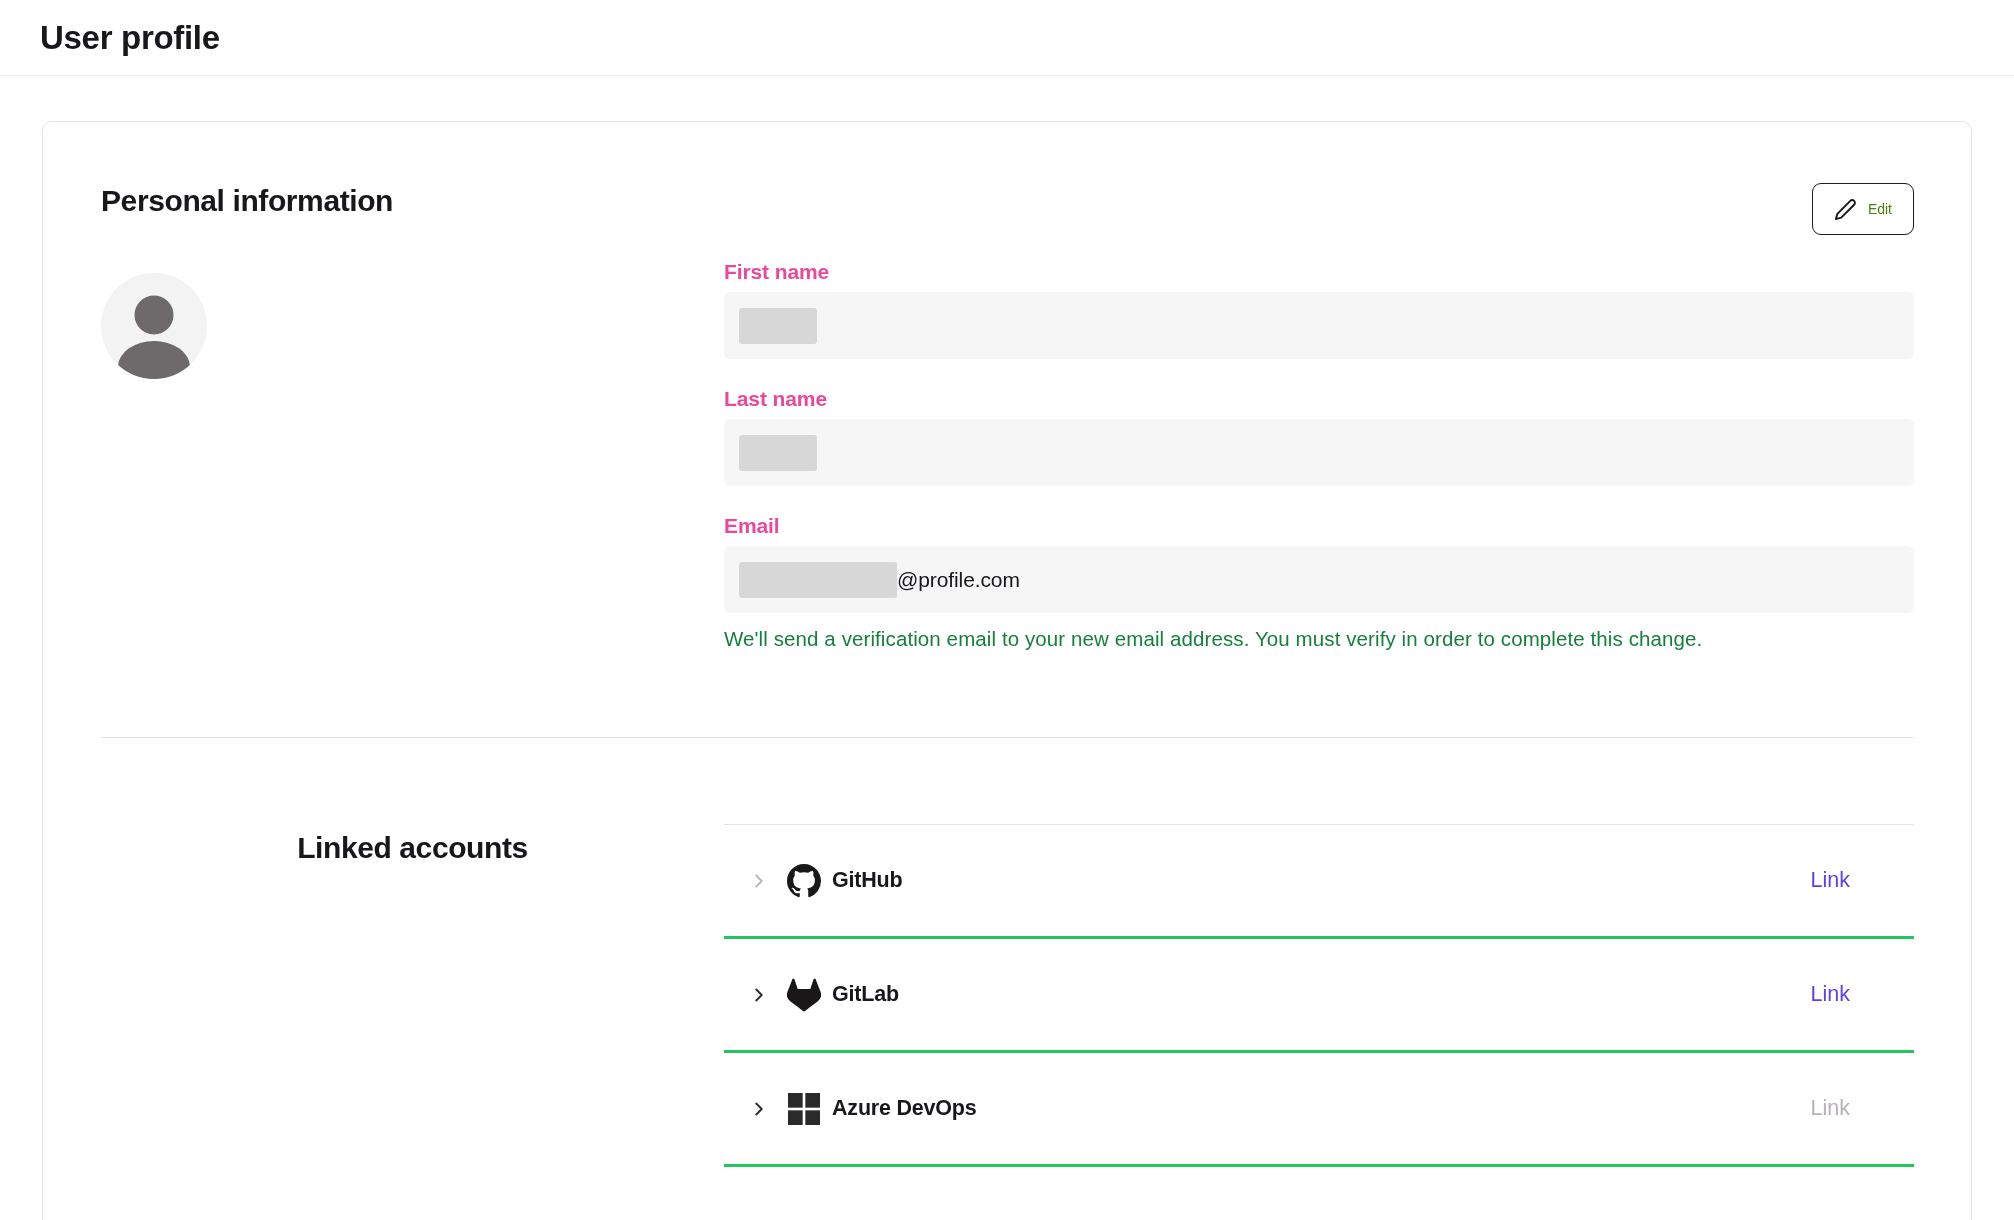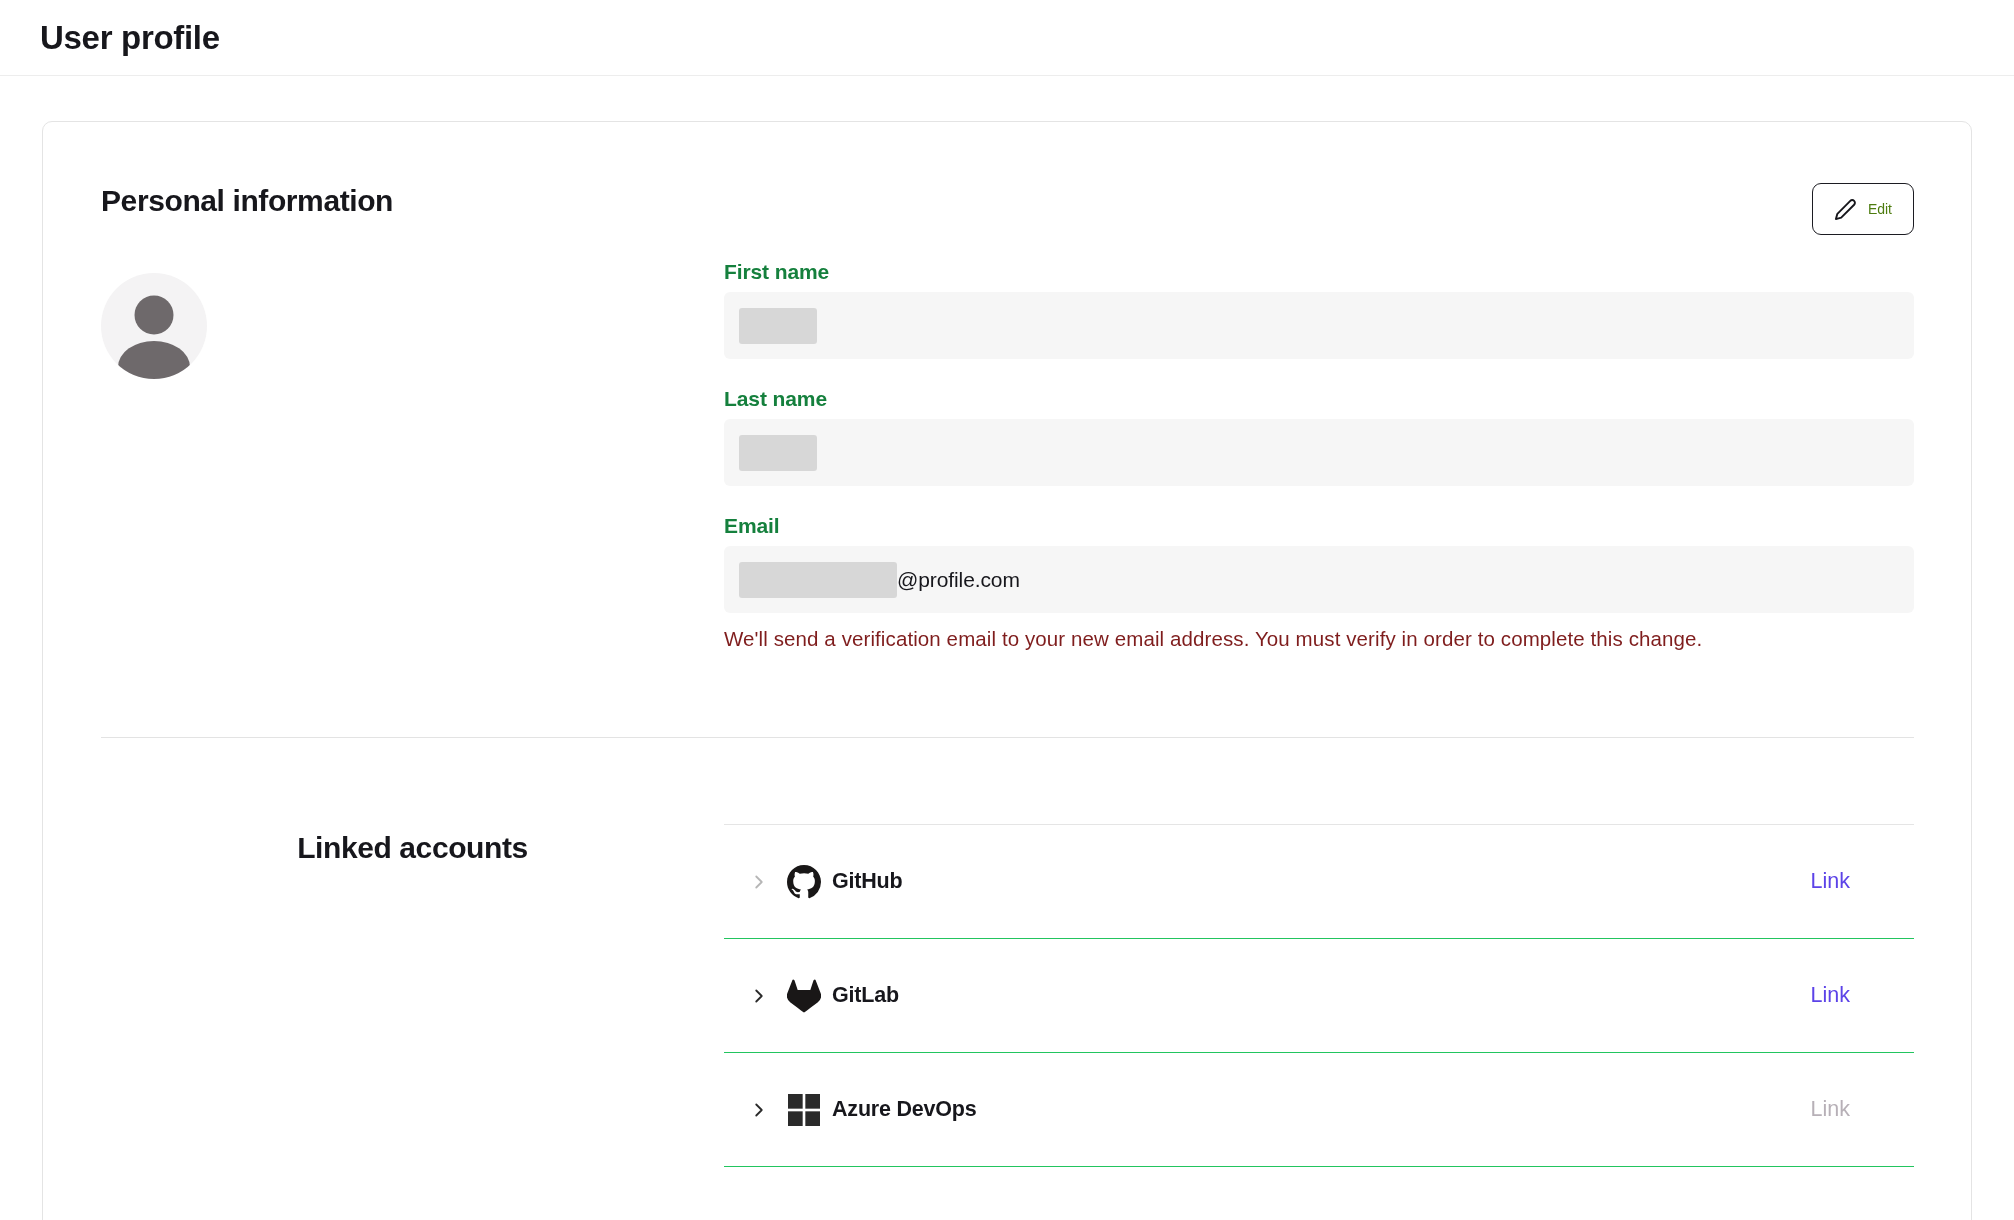--- a/index.html
+++ b/index.html
@@ -74,21 +74,21 @@
     grid-template-columns: 623px 1fr;
     margin-top: 25px;
   }
   .avatar-wrap { padding-top: 13px; }
   .avatar { width: 106px; height: 106px; display: block; }
 
   .field-label {
     display: block;
     font-size: 21px;
     font-weight: 700;
-    color: #15803d;
+    color: #ec4899;
     margin-bottom: 8px;
     letter-spacing: -0.1px;
     height: 24px;
   }
   .input-display {
     height: 67px;
     background: #f6f6f6;
     border-radius: 6px;
     display: flex;
     align-items: center;
@@ -100,21 +100,21 @@
     height: 36px;
     background: #d7d7d7;
     border-radius: 3px;
   }
   .redacted.wide { width: 158px; }
   .email-suffix { font-size: 21px; color: #17171c; letter-spacing: -0.1px; }
   .field.email .input-display { margin-bottom: 0; }
   .field-help {
     margin-top: 14px;
     font-size: 20.5px;
-    color: #7f1d1d;
+    color: #15803d;
     letter-spacing: 0.1px;
   }
 
   .section-divider {
     border: none;
     border-top: 1px solid #e3e3e3;
     margin-top: 86px;
   }
 
   
@@ -123,21 +123,21 @@
     grid-template-columns: 623px 1fr;
     margin-top: 86px;
   }
   .linked-title { padding-top: 6px; text-align: center; }
 
   .accounts { border-top: 1px solid #e5e5e5; }
   .account-row {
     display: flex;
     align-items: center;
     height: 114px;
-    border-bottom: 1px solid #22c55e;
+    border-bottom: 3px solid #22c55e;
     cursor: pointer;
   }
   .chevron {
     width: 22px;
     height: 22px;
     margin-left: 24px;
     color: #2a2a2a;
     flex: none;
   }
   .chevron.muted { color: #b6b6b6; }

